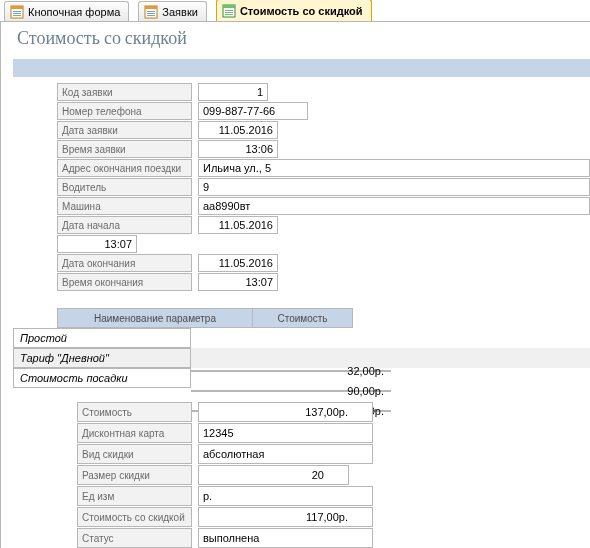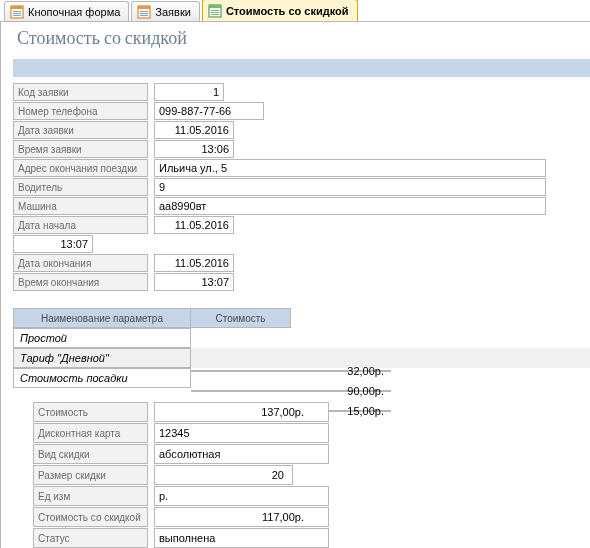--- a/index.html
+++ b/index.html
@@ -13,21 +13,21 @@
     height: 548px;
     overflow: hidden;
   }
   .tabs {
     display: flex;
     align-items: flex-end;
     height: 22px;
     background: #fff;
     border-bottom: 1px solid #b7b7b7;
     padding-left: 4px;
-    gap: 0;
+    gap: 7px;
   }
   .tab {
     display: flex;
     align-items: center;
     gap: 4px;
     padding: 2px 8px 2px 5px;
     border: 1px solid #b7b7b7;
     border-bottom: none;
     background: linear-gradient(#fdfdfd, #eaeaea);
     border-radius: 3px 3px 0 0;
@@ -66,20 +66,21 @@
   .blue-bar {
     height: 18px;
     background: #c6d4e8;
     margin-bottom: 6px;
   }
   .field-row {
     display: flex;
     align-items: stretch;
     margin-bottom: 1px;
     height: 18px;
+    margin-left: 44px;
   }
   .field-label {
     width: 135px;
     border: 1px solid #b7b7b7;
     background: #f2f2f2;
     color: #6b6b6b;
     padding: 1px 4px;
     font-size: 10px;
     display: flex;
     align-items: center;
@@ -111,21 +112,21 @@
   }
   .param-head .ph {
     border: 1px solid #b7b7b7;
     background: #c6d4e8;
     display: flex;
     align-items: center;
     justify-content: center;
     color: #4b4b4b;
     font-size: 10px;
   }
-  .param-head .ph.name { width: 178px; }
+  .param-head .ph.name { width: 196px; margin-left: 44px; }
   .param-head .ph.cost { width: 100px; border-left: none; }
   .param-row {
     display: flex;
     height: 20px;
   }
   .param-row.alt { background: #f0f0f0; }
   .param-row .pc {
     border: 1px solid #b7b7b7;
     display: flex;
     align-items: center;
@@ -136,21 +137,21 @@
   .param-row .pc.cost { width: 200px; border-left: none; justify-content: flex-end; margin-top: 42px; }
 
   .totals {
     margin-top: 14px;
     margin-left: 20px;
   }
   .totals .field-row { height: 20px; }
   .totals .field-label { width: 115px; background: #f2f2f2; }
   .totals .field-value.tot-num { width: 175px; justify-content: flex-end; padding-right: 24px; }
   .totals .field-value.tot-txt { width: 175px; }
-  .totals .field-value.tot-txt20 { width: 139px; justify-content: flex-end; padding-right: 8px; }
+  .totals .field-value.tot-txt20 { width: 151px; justify-content: flex-end; padding-right: 24px; }
   .totals .field-value.tot-unit { width: 175px; }
 
   ::-webkit-scrollbar { width: 16px; background: #f0f0f0; }
   ::-webkit-scrollbar-thumb { background: #c8c8c8; border: 1px solid #a8a8a8; border-radius: 2px; }
   ::-webkit-scrollbar-button { background: #e8e8e8; height: 16px; border: 1px solid #a8a8a8; }
 </style>
 </head>
 <body>
 
 <div class="tabs">

